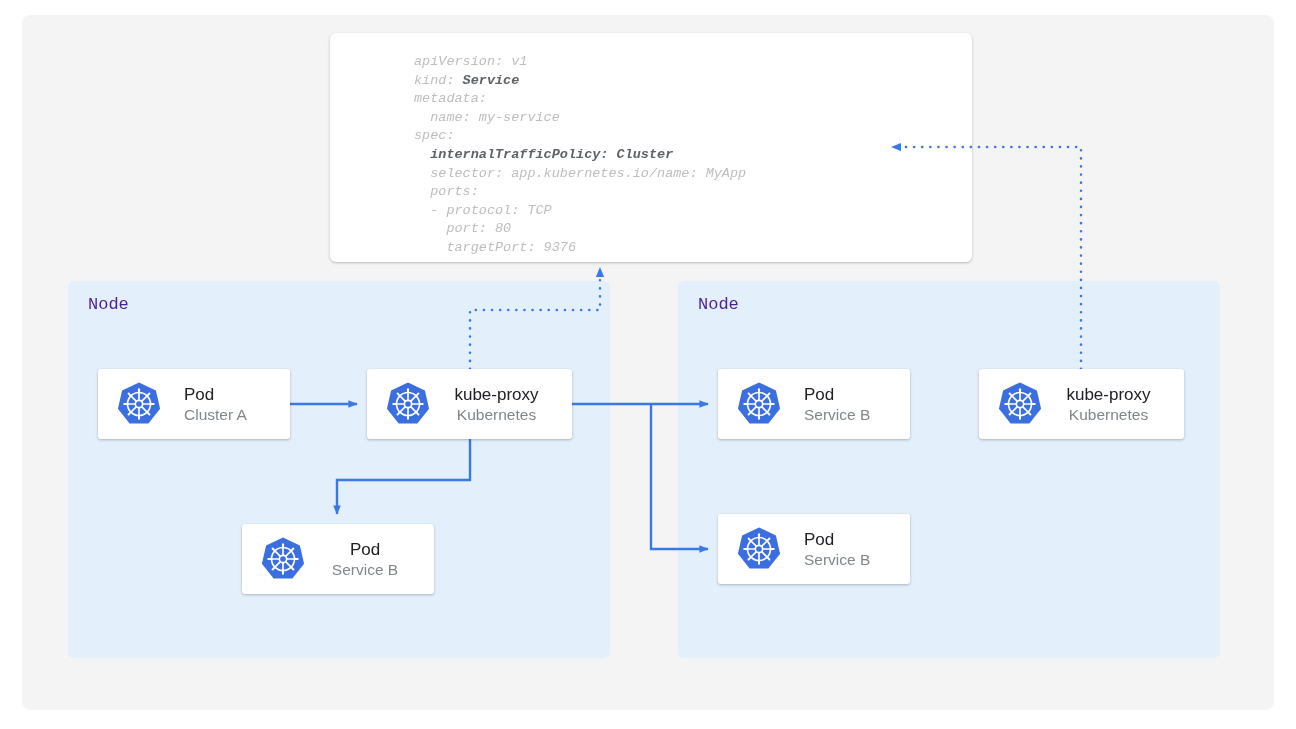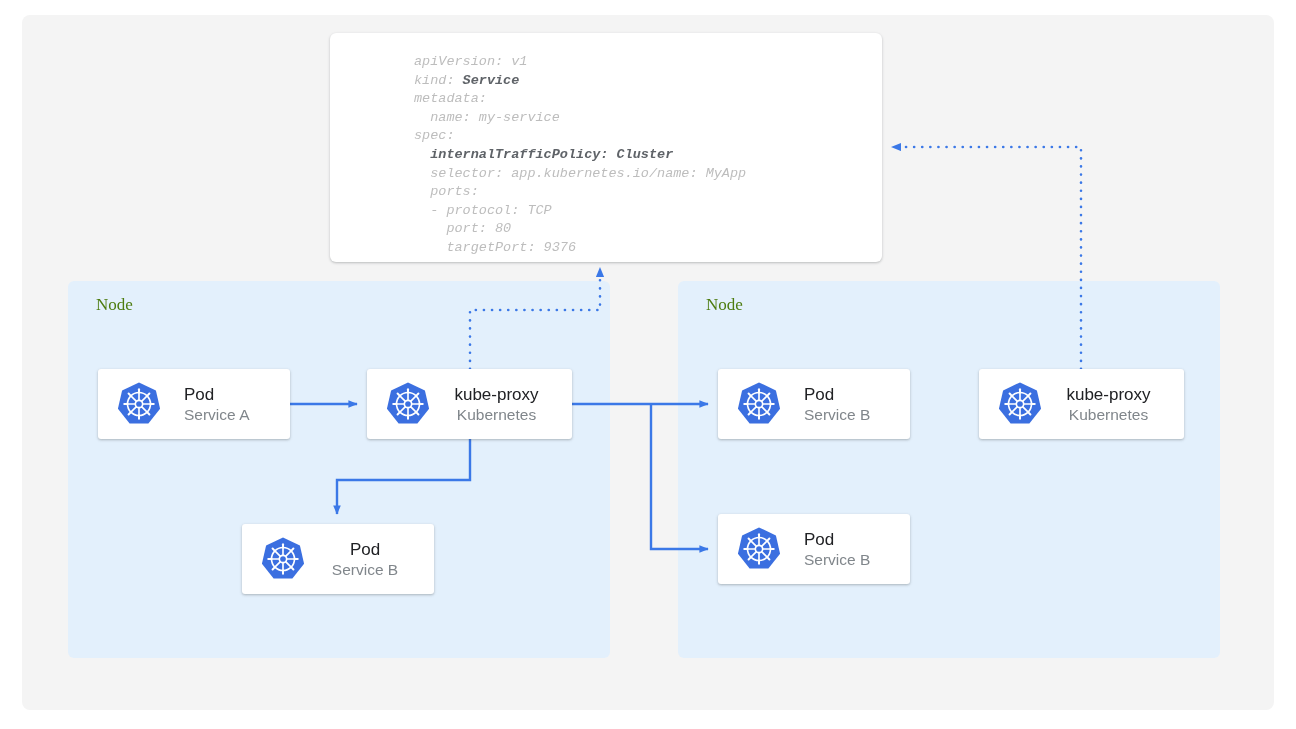--- a/index.html
+++ b/index.html
@@ -23,21 +23,21 @@
     height: 695px;
     background: #f4f4f4;
     border-radius: 8px;
   }
 
   
   #yaml-card {
     position: absolute;
     left: 330px;
     top: 33px;
-    width: 552px;
+    width: 642px;
     height: 229px;
     background: #ffffff;
     border-radius: 6px;
     box-shadow: 0 1px 3px rgba(60,64,67,.22), 0 1px 2px rgba(60,64,67,.10);
   }
   #yaml-code {
     position: absolute;
     left: 84px;
     top: 20px;
     font-family: "Liberation Mono", "DejaVu Sans Mono", monospace;
@@ -62,25 +62,25 @@
   
   .node-panel {
     position: absolute;
     background: #e3f0fc;
     border-radius: 6px;
   }
   #node-left  { left: 68px;  top: 281px; width: 542px; height: 377px; }
   #node-right { left: 678px; top: 281px; width: 542px; height: 377px; }
   .node-label {
     position: absolute;
-    left: 28px;
+    left: 20px;
     top: 14px;
     font-size: 17px;
-    color: #4d7c0f;
-    font-family: Liberation Serif, serif;
+    color: #4c1d95;
+    font-family: Liberation Mono, monospace;
   }
 
   
   .card {
     position: absolute;
     background: #ffffff;
     border-radius: 3px;
     box-shadow: 0 1px 3px rgba(60,64,67,.26), 0 1px 2px rgba(60,64,67,.10);
     display: flex;
     align-items: center;
@@ -187,21 +187,21 @@
             <line x1="44.34" y1="55.66" x2="32.32" y2="67.68"></line>
             <line x1="32.32" y1="67.68" x2="27.37" y2="72.63" stroke-width="4.4"></line>
             <line x1="42.00" y1="50.00" x2="25.00" y2="50.00"></line>
             <line x1="25.00" y1="50.00" x2="18.00" y2="50.00" stroke-width="4.4"></line>
             <line x1="44.34" y1="44.34" x2="32.32" y2="32.32"></line>
             <line x1="32.32" y1="32.32" x2="27.37" y2="27.37" stroke-width="4.4"></line>
           </g>
         </svg></span>
     <span class="card-text">
       <span class="card-title">Pod</span>
-      <span class="card-sub">Service A</span>
+      <span class="card-sub">Cluster A</span>
     </span>
   </div>
 
   <div class="card" id="kube-left">
     <span class="k8s-logo"><svg viewBox="0 0 100 100" width="100%" height="100%">
           <polygon points="50.00,3.00 86.75,20.70 95.82,60.46 70.39,92.35 29.61,92.35 4.18,60.46 13.25,20.70" fill="#3b6fe0"></polygon>
           <g stroke="#ffffff" fill="none" stroke-width="3.6" stroke-linecap="round">
             <circle cx="50" cy="50" r="25"></circle>
             <circle cx="50" cy="50" r="8" fill="#3b6fe0"></circle>
             <line x1="50.00" y1="42.00" x2="50.00" y2="25.00"></line>

